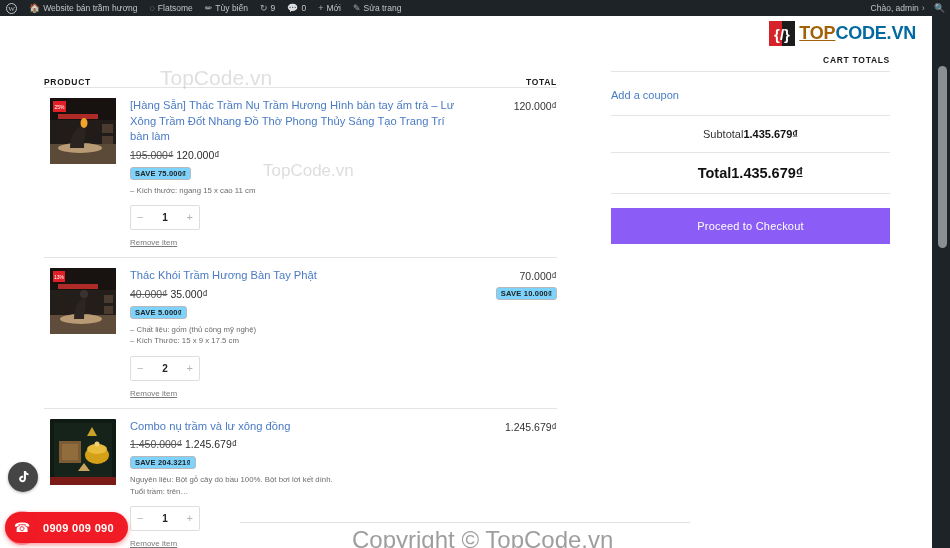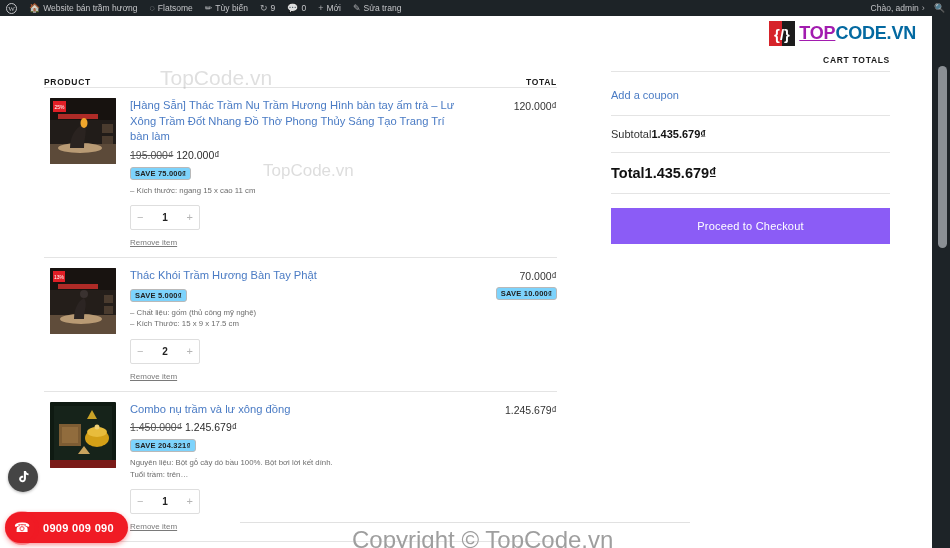--- a/index.html
+++ b/index.html
@@ -32,21 +32,21 @@
   .page {
     position: absolute; top: 16px; left: 0; width: 932px; height: 532px;
     background: #ffffff; overflow: hidden;
   }
 
   
   .site-header { position:absolute; top:0; left:0; width:932px; height:33px; background:#fff; }
   .logo-wrap { position:absolute; right: 16px; top: 5px; display:flex; align-items:center; gap:4px; }
   .logo-mark { width: 26px; height: 25px; display:block; }
   .logo-text { font-size: 18px; font-weight: bold; letter-spacing: -0.2px; font-family:"Liberation Sans", sans-serif; }
-  .logo-text .t-red { color:#a21caf;text-decoration:underline; }
+  .logo-text .t-red { color:#a16207;text-decoration:underline; }
   .logo-text .t-dark { color:#0369a1; }
 
   
   .cart-wrap { position: absolute; top: 33px; left: 0; width: 932px; }
   .col-products { position:absolute; left: 44px; top: 16px; width: 513px; }
   .col-totals  { position:absolute; left: 611px; top: 0; width: 279px; }
 
   .th-row { display:flex; justify-content:space-between; align-items:flex-end; height:22px;
             font-size: 8.5px; font-weight: bold; letter-spacing: .7px; color:#1a1a1a; }
   .th-total { text-align:right; }
@@ -75,21 +75,21 @@
     display:flex; align-items:center; justify-content:space-between; padding: 0 6px; background:#fff;
   }
   .qty-btn { color:#b5b5b5; font-size: 11px; line-height:1; user-select:none; }
   .qty-val { font-size: 10px; font-weight: bold; color:#222; }
   .remove-link { display:inline-block; margin-top: 8px; font-size: 8px; color:#7a7a7a; text-decoration: underline; }
 
   
   .totals-head { text-align:right; font-size: 8.5px; font-weight:bold; letter-spacing:.7px; color:#1a1a1a; height:22px; line-height:22px;}
   .coupon-row { padding: 13px 0 12px 0; }
   .coupon-link { color:#4a7bc4; font-size: 11px; text-decoration:none; }
-  .tot-row { display:flex; justify-content:flex-start; align-items:center; padding: 12px 0; }
+  .tot-row { display:flex; justify-content:center; align-items:center; padding: 12px 0; }
   .tot-label { font-size: 11px; color:#333; }
   .tot-value { font-size: 11px; color:#111; font-weight: bold; }
   .tot-row.grand .tot-label { font-size: 14.5px; font-weight: bold; color:#111; }
   .tot-row.grand .tot-value { font-size: 14.5px; font-weight: bold; color:#111; }
   .checkout-btn {
     margin-top: 14px; width: 279px; height: 36px; background:#8b5cf6; color:#fff;
     display:flex; align-items:center; justify-content:center;
     font-size: 11px; border: none; letter-spacing: .2px; cursor: pointer;
   }
 
@@ -242,20 +242,24 @@
               <rect x="54" y="27" width="9" height="8" fill="#4a3b2e"></rect>
               <rect x="54" y="38" width="9" height="8" fill="#4a3b2e"></rect>
               <rect x="0" y="47" width="66" height="19" fill="#5f4c3a"></rect>
               <ellipse cx="31" cy="51" rx="21" ry="5" fill="#b89a74"></ellipse>
               <path d="M24 51 C24 38 30 32 34 30 C38 36 34 42 34 51 Z" fill="#2c2523"></path>
               <circle cx="34" cy="26" r="4" fill="#3a3230"></circle>
             </svg>
           </div>
           <div class="item-main">
             <a class="p-title" href="#">Thác Khói Trầm Hương Bàn Tay Phật</a>
+            <div class="p-price">
+              <span class="del">40.000₫</span>
+              <span class="now">35.000₫</span>
+            </div>
             <div class="save-badge">SAVE 5.000₫</div>
             <div class="p-desc" style="white-space:pre-line">– Chất liệu: gốm (thủ công mỹ nghệ)
 – Kích Thước: 15 x 9 x 17.5 cm</div>
             <div class="qty-box">
               <span class="qty-btn">−</span>
               <span class="qty-val">2</span>
               <span class="qty-btn">+</span>
             </div>
             <a class="remove-link" href="#">Remove item</a>
           </div>

